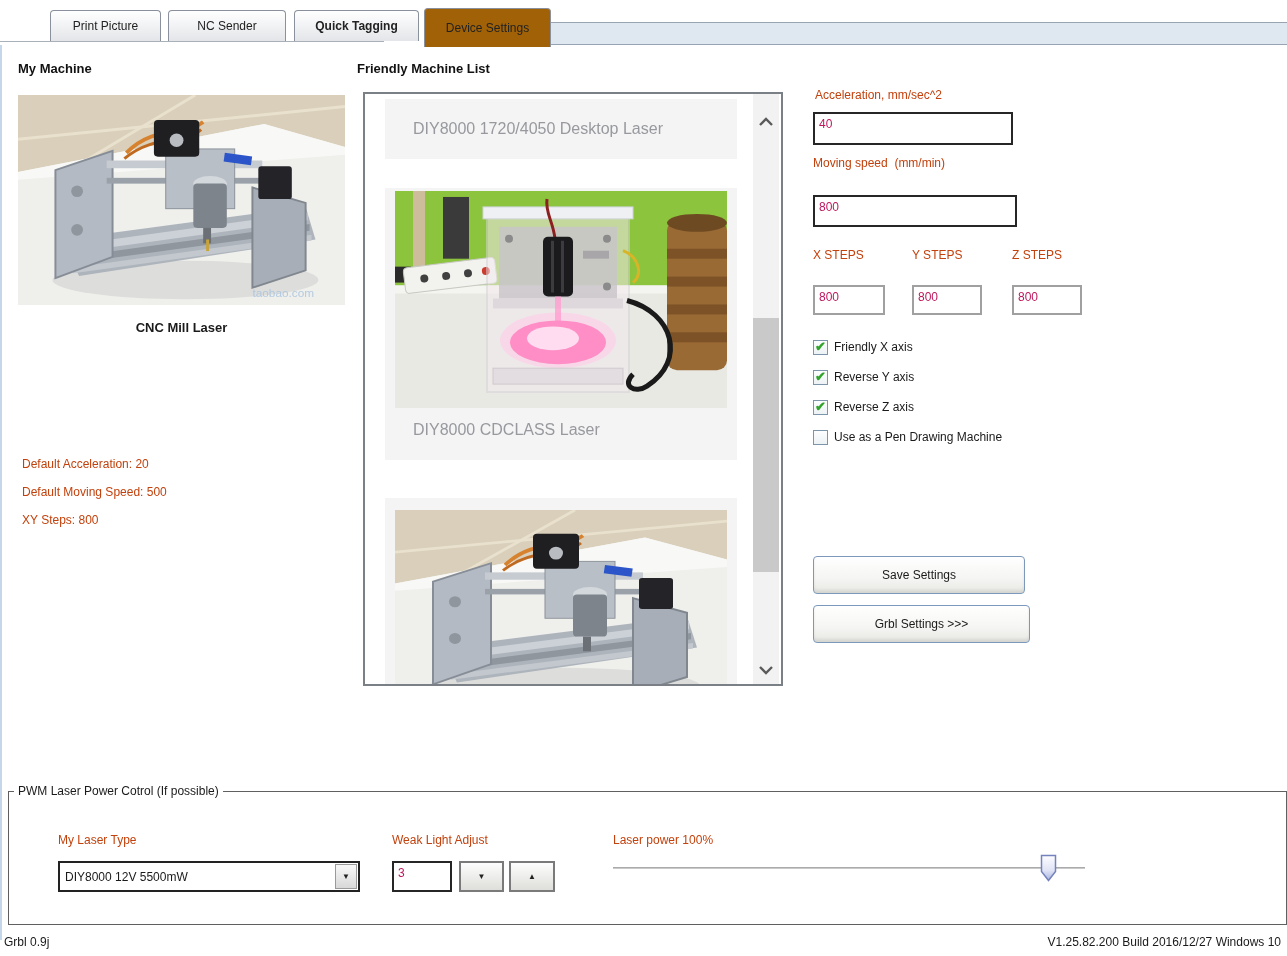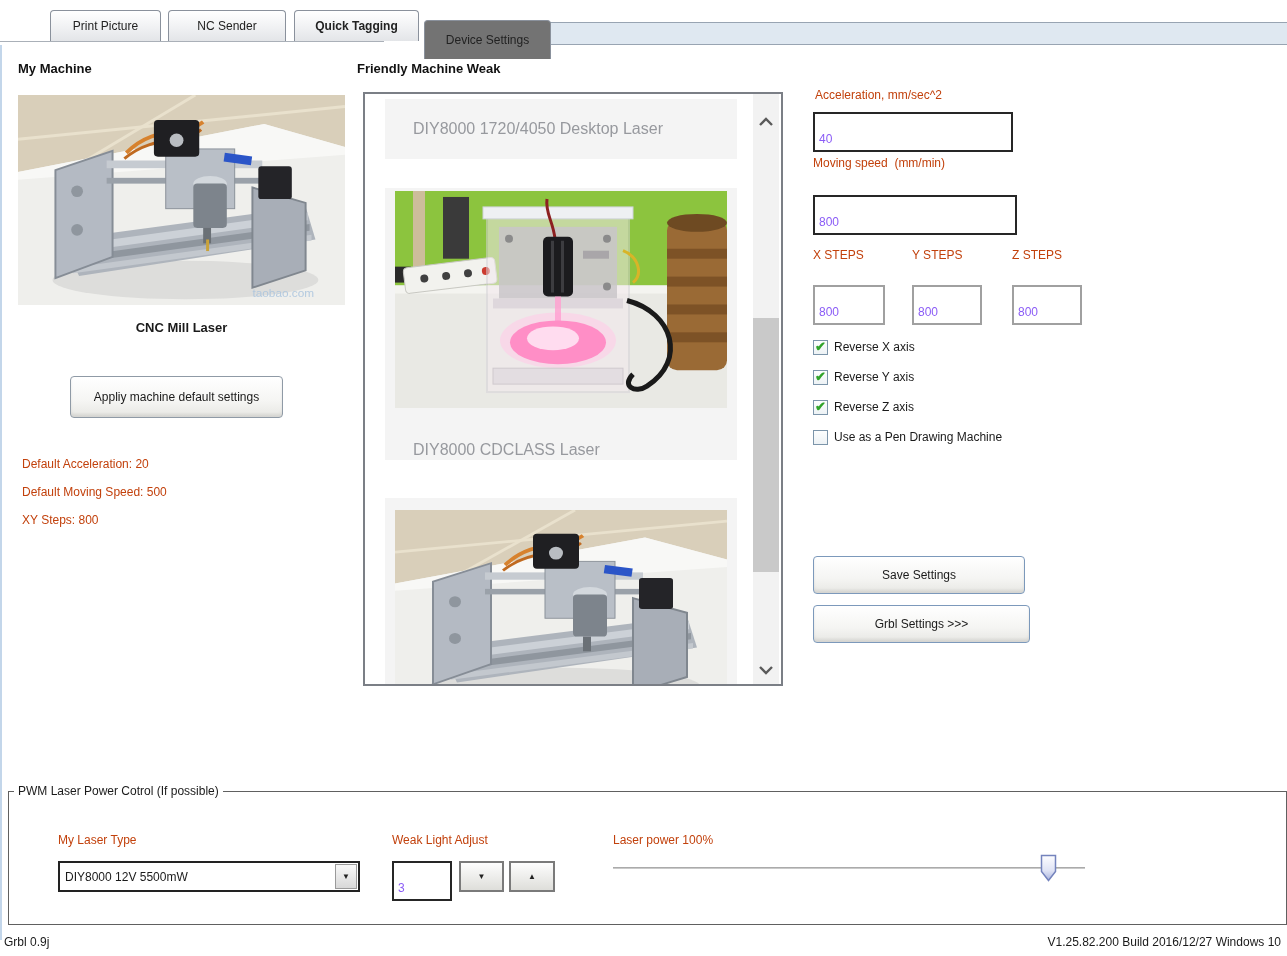--- a/index.html
+++ b/index.html
@@ -5,21 +5,21 @@
   html,body{margin:0;padding:0;background:#fff;}
   .app{position:relative;width:1287px;height:956px;background:#ffffff;
        font-family:"Liberation Sans",sans-serif;overflow:hidden;color:#1a1a1a;}
 
   
   .tab{position:absolute;top:10px;height:31px;box-sizing:border-box;
        border:1px solid #8a919c;border-bottom:none;border-radius:4px 4px 0 0;
        background:linear-gradient(#ffffff,#f0f1f3 55%,#e3e5e8);
        display:flex;align-items:center;justify-content:center;
        font-size:12px;color:#222;z-index:2;cursor:default;margin-left:40px;}
-  .tab.active{top:20px;height:39px;background:#737373;z-index:4;text-align:right;}
+  .tab.active{top:8px;height:39px;background:#a16207;z-index:4;text-align:right;}
   .tab-underline{position:absolute;left:0;top:41px;width:384px;height:1px;background:#aab0b8;z-index:1;}
   .tab-filler{position:absolute;left:511px;top:22px;right:0;height:23px;box-sizing:border-box;
        background:#dfe8f1;border:1px solid #98a4b2;border-right:none;z-index:1;}
   .page-left-border{position:absolute;left:0;top:45px;width:2px;height:895px;background:#c3d6ea;}
 
   
   .heading{position:absolute;font-size:13px;font-weight:bold;color:#111;}
   .lbl{position:absolute;font-size:12px;color:#c2410c;white-space:pre;}
 
   
@@ -38,21 +38,21 @@
          border:2px solid #7b7f86;background:#fff;overflow:hidden;}
   .mcard{position:absolute;left:20px;width:352px;background:#f4f4f4;overflow:hidden;}
   .mcard .mlabel{position:absolute;left:28px;right:4px;font-size:16px;color:#97999e;white-space:nowrap;}
   .mphoto{position:absolute;left:10px;width:332px;overflow:hidden;}
   .sbar{position:absolute;top:0;bottom:0;right:2px;width:26px;background:#f2f2f2;}
   .sbar .thumb{position:absolute;left:0;width:26px;top:224px;height:254px;background:#c9c9c9;}
   .sbar .chev{position:absolute;left:6px;width:14px;height:9px;}
 
   
   .inputbox{position:absolute;box-sizing:border-box;border:2px solid #262626;background:#fff;
-            font-size:12px;padding:18px 4px;color:#8b5cf6;}
+            font-size:12px;padding:3px 4px;color:#be185d;}
   .inputbox.gray{border:2px solid #a0a0a0;}
   .cbrow{position:absolute;left:813px;display:flex;align-items:center;height:18px;cursor:pointer;}
   .cbbox{width:15px;height:15px;box-sizing:border-box;border:1px solid #7c95aa;
          background:linear-gradient(#fdfefe,#edf2f5);display:flex;align-items:center;justify-content:center;}
   .cbbox .mark{font-size:13px;font-weight:bold;color:#31a32a;line-height:1;margin-top:-2px;display:none;}
   .cbrow.checked .cbbox .mark{display:block;}
   .cbrow .cbl{margin-left:6px;font-size:12px;}
 
   
   .groupbox{position:absolute;left:8px;right:0;top:791px;height:134px;box-sizing:border-box;
@@ -119,27 +119,26 @@
       <ellipse cx="195" cy="92" rx="17" ry="8" fill="#d3d8dd"></ellipse>
       <rect x="178" y="92" width="34" height="46" rx="4" fill="#7d848c"></rect>
       <rect x="188" y="138" width="8" height="16" fill="#6a7076"></rect>
       <rect x="191" y="150" width="3" height="12" fill="#c9a23a"></rect>
       <text x="238" y="210" font-size="12" fill="#aac4de" opacity="0.85">taobao.com</text>
     </svg>
   </div>
 
   <div class="caption">CNC Mill Laser</div>
 
-  <div class="btn-xp" style="left:70px;top:376px;width:213px;height:42px;">Appliy machine default settings</div>
 
   <div class="lbl" style="left:22px;top:457px;">Default Acceleration: 20</div>
   <div class="lbl" style="left:22px;top:485px;">Default Moving Speed: 500</div>
   <div class="lbl" style="left:22px;top:513px;">XY Steps: 800</div>
 
-  <div class="heading" style="left:357px;top:61px;">Friendly Machine Weak</div>
+  <div class="heading" style="left:357px;top:61px;">Friendly Machine List</div>
 
   <div class="mlist">
 
     <div class="mcard" style="top:5px;height:60px;">
       <div class="mlabel" style="top:0;line-height:60px;">DIY8000 1720/4050 Desktop Laser</div>
     </div>
 
     <div class="mcard" style="top:94px;height:272px;">
       <div class="mphoto" style="top:3px;height:217px;">
         <svg width="332" height="217" viewBox="0 0 332 218" preserveAspectRatio="none">
@@ -176,21 +175,21 @@
           <rect x="148" y="46" width="30" height="60" rx="5" fill="#1b1b1e"></rect>
           <rect x="156" y="50" width="3" height="52" fill="#3c3c40"></rect>
           <rect x="166" y="50" width="3" height="52" fill="#3c3c40"></rect>
           <rect x="160" y="106" width="6" height="40" fill="#ff9fd0" opacity="0.8"></rect>
           <ellipse cx="163" cy="152" rx="48" ry="22" fill="#ff8ec6"></ellipse>
           <ellipse cx="158" cy="148" rx="26" ry="12" fill="#ffdcef"></ellipse>
           <path d="M228,60 C244,66 248,84 238,92" stroke="#d8b428" stroke-width="3" fill="none"></path>
           <path d="M232,110 C278,122 292,170 252,196 C240,204 226,196 238,184" stroke="#1a1a1a" stroke-width="5" fill="none"></path>
         </svg>
       </div>
-      <div class="mlabel" style="top:236px;line-height:52px;">DIY8000 CDCLASS Laser</div>
+      <div class="mlabel" style="top:216px;line-height:52px;">DIY8000 CDCLASS Laser</div>
     </div>
 
     <div class="mcard" style="top:404px;height:186px;">
       <div class="mphoto" style="top:12px;height:174px;">
         <svg width="332" height="200" viewBox="0 0 332 218" preserveAspectRatio="none">
           <rect width="332" height="218" fill="#d9cfba"></rect>
           <path d="M0,46 L332,12" stroke="#e9e1cd" stroke-width="3" fill="none"></path>
           <path d="M0,110 L180,0" stroke="#e9e1cd" stroke-width="3" fill="none"></path>
           <polygon points="0,80 250,30 332,54 332,218 0,218" fill="#efefec"></polygon>
           <polygon points="0,80 250,30 332,54 332,62 0,88" fill="#f8f8f6"></polygon>
@@ -244,21 +243,21 @@
   <div class="lbl" style="left:912px;top:248px;">Y STEPS</div>
   <div class="lbl" style="left:1012px;top:248px;">Z STEPS</div>
   <div class="inputbox gray" style="left:813px;top:285px;width:72px;height:30px;">800</div>
   <div class="inputbox gray" style="left:912px;top:285px;width:70px;height:30px;">800</div>
   <div class="inputbox gray" style="left:1012px;top:285px;width:70px;height:30px;">800</div>
 
   <div class="cbrow checked" style="top:338px;">
     <span class="cbbox">
         <span class="mark">✔</span>
       </span>
-    <span class="cbl">Reverse X axis</span>
+    <span class="cbl">Friendly X axis</span>
   </div>
   <div class="cbrow checked" style="top:368px;">
     <span class="cbbox">
         <span class="mark">✔</span>
       </span>
     <span class="cbl">Reverse Y axis</span>
   </div>
   <div class="cbrow checked" style="top:398px;">
     <span class="cbbox">
         <span class="mark">✔</span>

